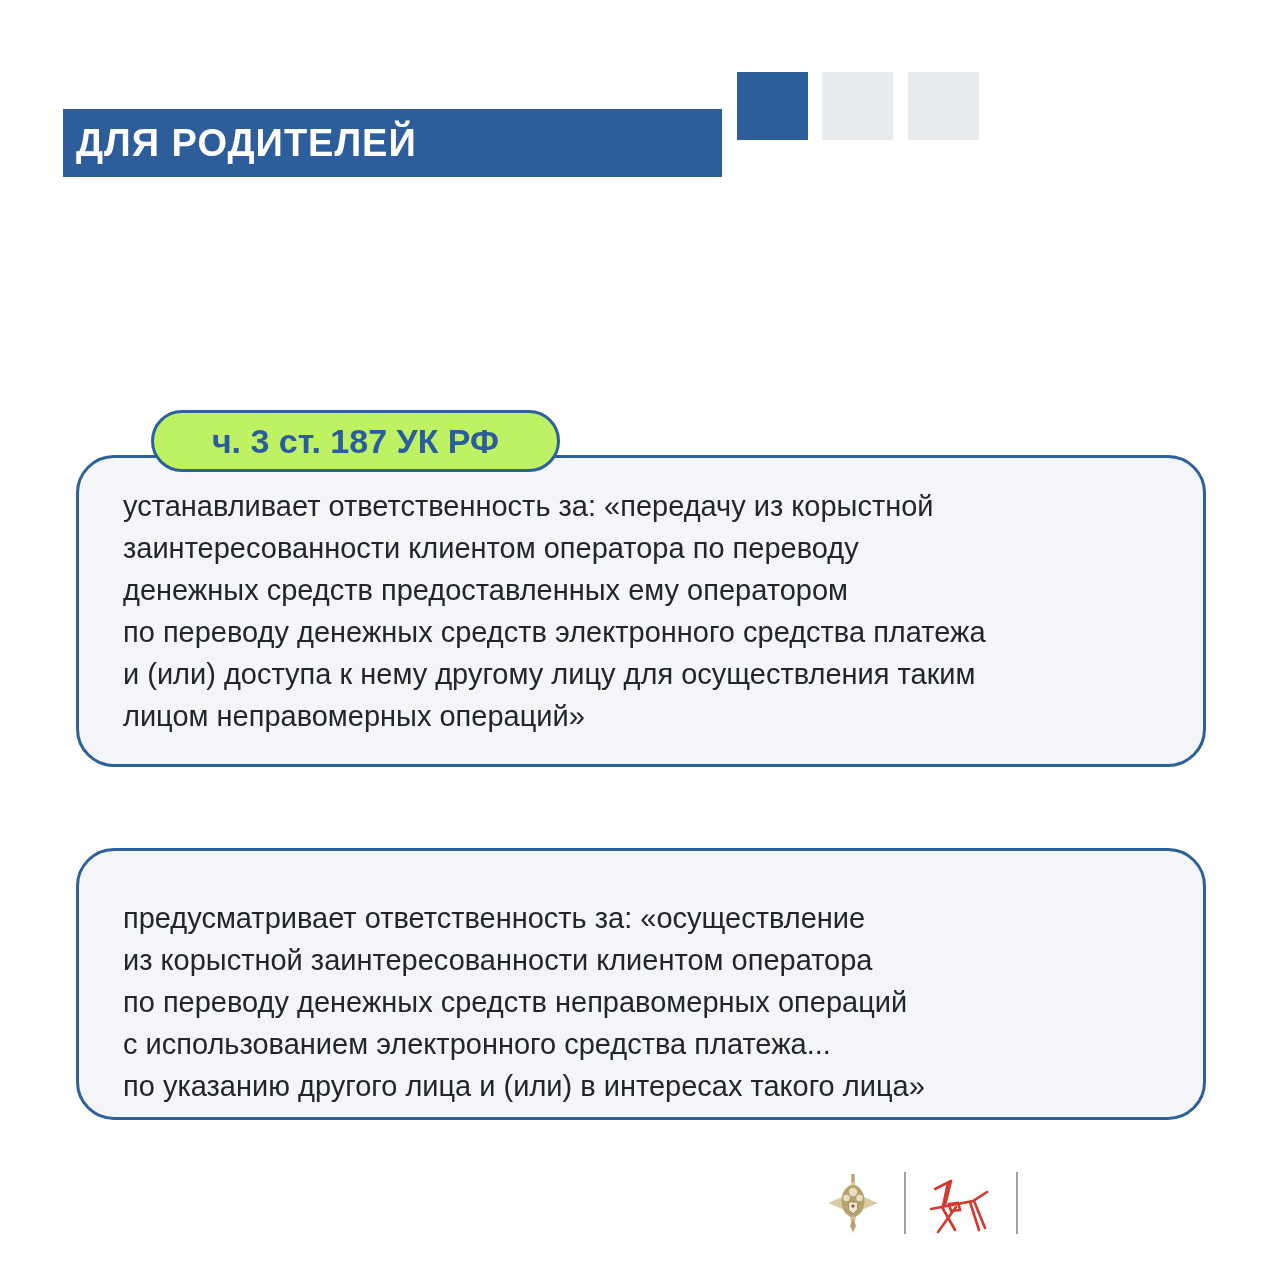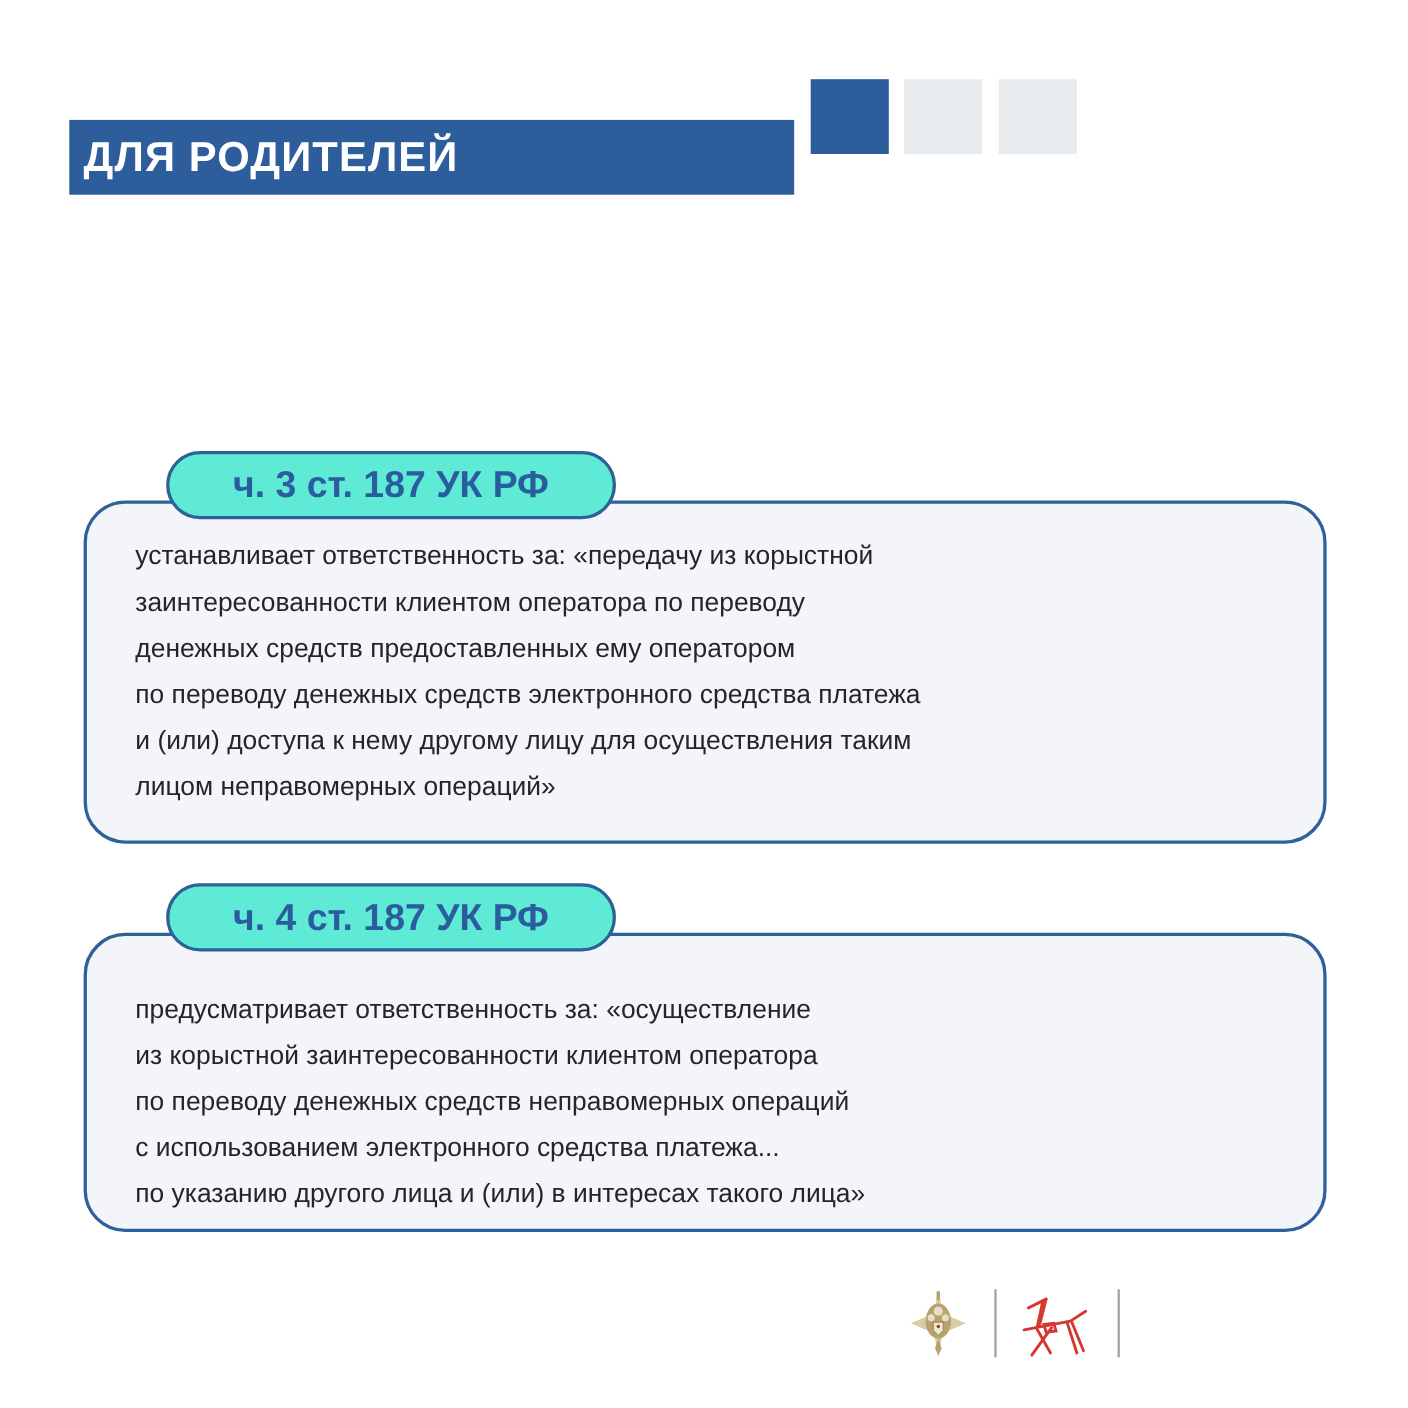--- a/index.html
+++ b/index.html
@@ -27,27 +27,27 @@
   .intro b{color:#2d5d9b;font-weight:bold;}
   
   .card{
     position:absolute;left:76px;width:1130px;box-sizing:border-box;
     background:#f3f5f8;border:3px solid #2e609a;border-radius:38px;
   }
   .card1{top:455px;height:312px;}
   .card2{top:848px;height:272px;}
   .pill{
     position:absolute;left:72px;top:-48px;width:409px;height:62px;box-sizing:border-box;
-    background:#5eead4;border:3px solid #2e609a;border-radius:34px;
+    background:#bef264;border:3px solid #2e609a;border-radius:34px;
     display:flex;align-items:center;justify-content:center;
   }
   .pill span{color:#2b5c9d;font-size:34px;font-weight:bold;}
   .card-text{
     position:absolute;left:44px;right:30px;
-    font-size:24px;line-height:42px;color:#232528;white-space:pre-line;
+    font-size:29px;line-height:42px;color:#232528;white-space:pre-line;
   }
   .card1 .card-text{top:27px;}
   .card2 .card-text{top:30px;margin-top:16px;}
   
   .footer-divider{position:absolute;top:1172px;width:2px;height:62px;background:#9aa0a6;}
   .fd1{left:904px;}
   .fd2{left:1016px;}
   .emblem{position:absolute;left:828px;top:1172px;}
   .chair{position:absolute;left:922px;top:1176px;}
   .brand{position:absolute;left:1038px;top:1174px;width:172px;display:flex;flex-direction:column;align-items:center;}
@@ -75,23 +75,20 @@
     </div>
     <div class="card-text">устанавливает ответственность за: «передачу из корыстной
 заинтересованности клиентом оператора по переводу
 денежных средств предоставленных ему оператором
 по переводу денежных средств электронного средства платежа
 и (или) доступа к нему другому лицу для осуществления таким
 лицом неправомерных операций»</div>
   </section>
 
   <section class="card card2">
-    <div class="pill">
-      <span>ч. 4 ст. 187 УК РФ</span>
-    </div>
     <div class="card-text">предусматривает ответственность за: «осуществление
 из корыстной заинтересованности клиентом оператора
 по переводу денежных средств неправомерных операций
 с использованием электронного средства платежа...
 по указанию другого лица и (или) в интересах такого лица»</div>
   </section>
 
   <div class="emblem">
     <svg width="50" height="62" viewBox="0 0 50 62">
       <path d="M25 0 L29 22 L50 31 L29 40 L25 62 L21 40 L0 31 L21 22 Z" fill="#d9cca5"></path>

